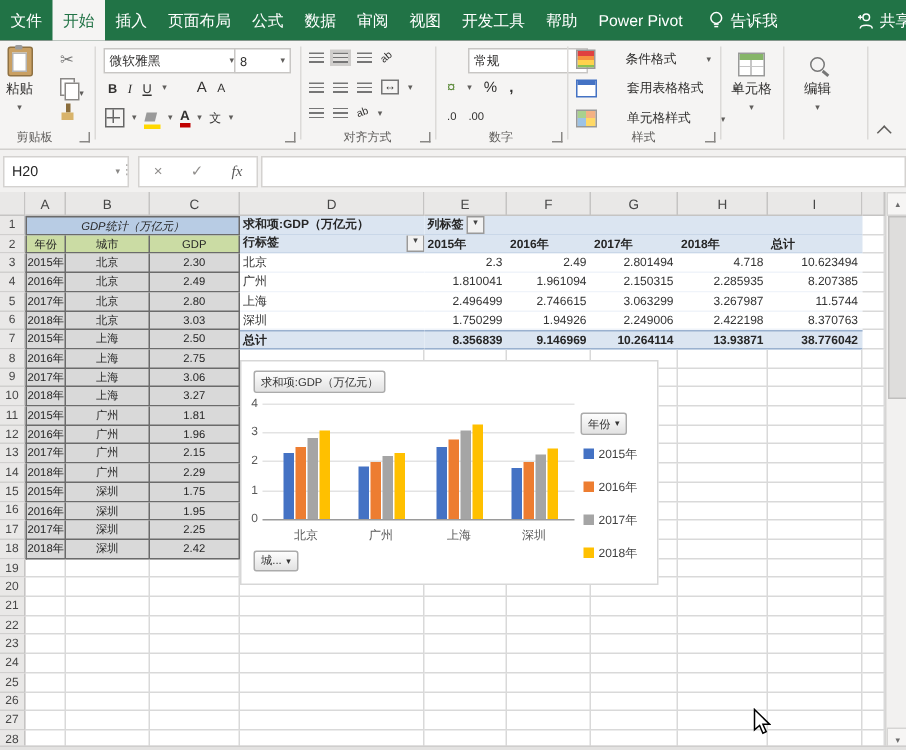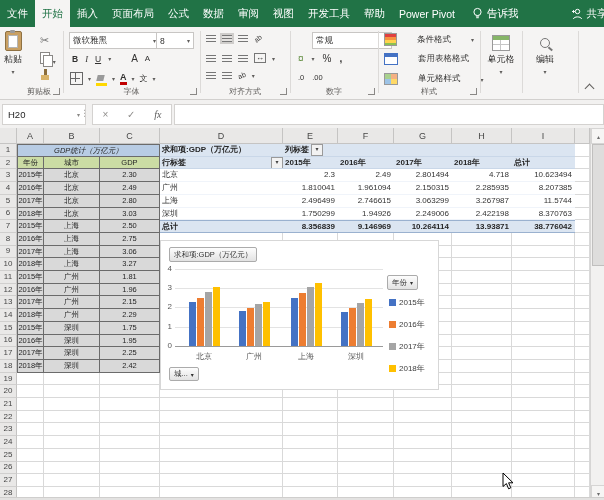--- a/index.html
+++ b/index.html
@@ -73,21 +73,21 @@
   .cell{border-right:1px solid #d9d9d9;border-bottom:1px solid #d9d9d9}
   .srcT{background:#b8cce4;border-right:1px solid #6b6b6b;border-bottom:1px solid #6b6b6b;text-align:center;font-size:7.5px}
   .srcH{background:#cbdca4;border-right:1px solid #6b6b6b;border-bottom:1px solid #6b6b6b;text-align:center;font-size:7.5px}
   .src{background:#d9d9d9;border-right:1px solid #6b6b6b;border-bottom:1px solid #6b6b6b;text-align:center;font-size:7.5px}
   .bl{border-left:1px solid #6b6b6b}.bt{border-top:1px solid #6b6b6b}
   .pvH{background:#dbe5f1;font-weight:bold;font-size:8px;padding-left:2px;border-right:none;border-bottom:1px solid #c9d7e8}
   .pvB{background:#fff;font-size:8px;padding-left:2px;border-right:none;border-bottom:1px solid #f0f4fa;color:#333}
   .pvT{background:#dbe5f1;font-weight:bold;font-size:8px;padding-left:2px;border-right:none;
        border-top:1px solid #9ab1cf;border-bottom:1px solid #9ab1cf}
   .num{text-align:right;padding-right:3px;padding-left:0}
-  .flexc{display:flex;align-items:flex-start}
+  .flexc{display:flex;align-items:flex-end}
   .ddbtn{width:10px;height:10px;background:#f2f2f2;border:1px solid #9a9a9a;font-size:6px;line-height:9px;
          text-align:center;color:#444;margin-left:2px;font-weight:normal;flex:0 0 auto}
   
   .chart{position:absolute;left:160px;top:240px;width:277px;height:148px;background:#fff;border:1px solid #d7d7d7}
   .fbtn{position:absolute;display:flex;align-items:center;gap:3px;height:13px;padding:0 4px;
         background:linear-gradient(#fdfdfd,#e2e2e2);border:1px solid #ababab;border-radius:2px;
         font-size:7.5px;color:#333;white-space:nowrap}
   .cgl{position:absolute;height:1px;background:#e3e3e3}
   .cbase{position:absolute;height:1px;background:#9a9a9a}
   .ctick{position:absolute;width:11px;text-align:right;font-size:8px;color:#595959;line-height:8px}
@@ -142,21 +142,21 @@
   <div class="ribbon">
 
     <div class="bigbtn" style="left:4px;top:4px">
       <span class="i-clip"></span>
       <span style="font-size:9px">粘贴</span>
       <span class="dda">▾</span>
     </div>
     <div class="rtxt" style="left:40px;top:8px;font-size:11px;color:#767676">✂</div>
     <div class="rtxt" style="left:40px;top:25px"><span class="i-copy" style="display:inline-block"></span> <span class="dda">▾</span></div>
     <div class="rtxt" style="left:40px;top:42px"><span class="i-brush" style="display:inline-block"></span></div>
-    <div class="glabel" style="left:16px;width:46px">剪贴板</div>
+    <div class="glabel" style="left:0;width:46px">剪贴板</div>
     <div class="launch" style="left:53px"></div>
     <div class="gsep" style="left:63px"></div>
 
     <div class="selectbox" style="left:69px;top:5px;width:83px">
       <span>微软雅黑</span>
       <span class="dd">▾</span>
     </div>
     <div class="selectbox" style="left:156px;top:5px;width:30px">
       <span>8</span>
       <span class="dd">▾</span>
@@ -173,21 +173,20 @@
     <div class="srow" style="left:70px;top:45px;gap:5px">
       <span class="i-borders"></span>
         <span class="dda">▾</span>
       <span class="i-fill"></span>
         <span class="dda">▾</span>
       <span class="i-fc">A</span>
         <span class="dda">▾</span>
       <span style="font-size:8px">文</span>
         <span class="dda">▾</span>
     </div>
-    <div class="glabel" style="left:63px;width:137px">字体</div>
     <div class="launch" style="left:190px"></div>
     <div class="gsep" style="left:200px"></div>
 
     <div class="srow" style="left:206px;top:8px;gap:6px">
       <span class="i-bars"></span>
       <span class="i-bars" style="outline:2px solid #cfcdcb;background-color:#e4e2e0"></span>
       <span class="i-bars"></span>
       <span style="font-size:7px;transform:rotate(-40deg)">ab</span>
     </div>
     <div class="srow" style="left:206px;top:26px;gap:6px">

